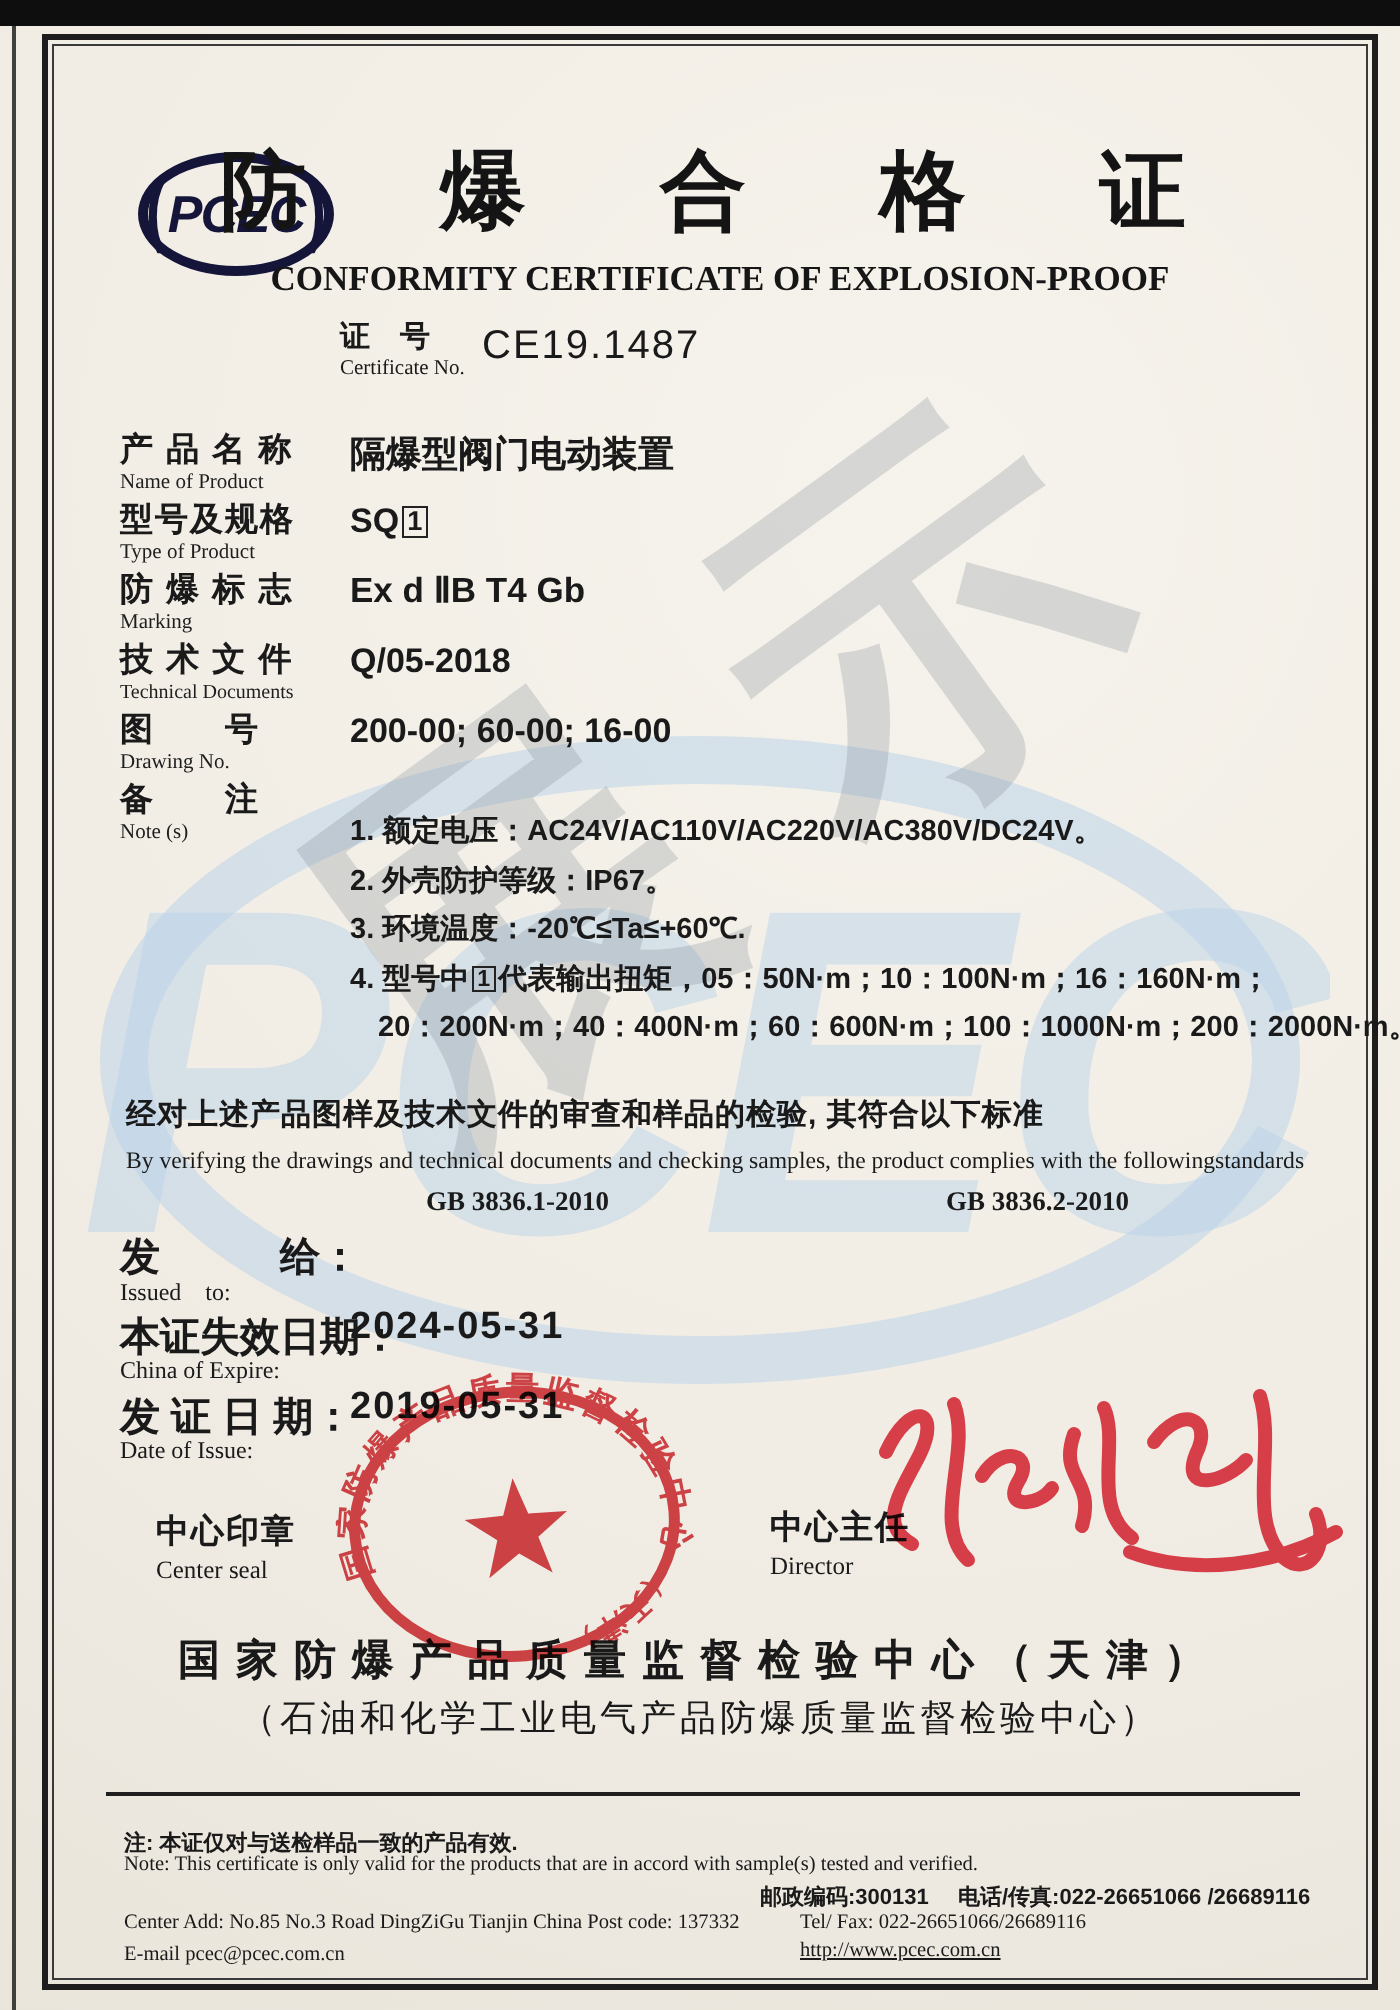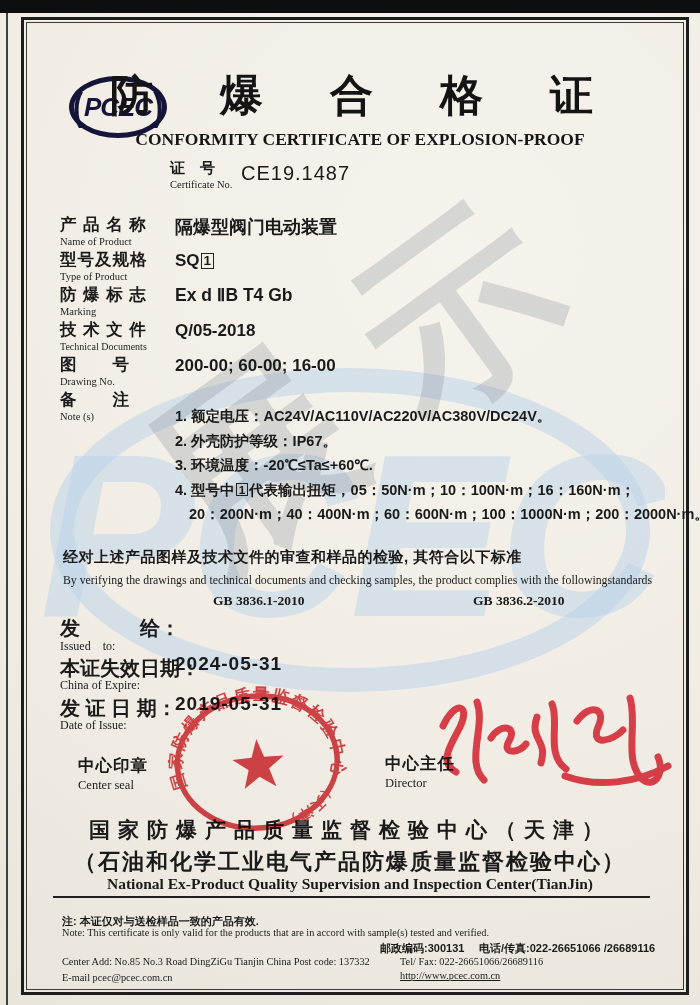--- a/index.html
+++ b/index.html
@@ -51,21 +51,21 @@
   .dateval{left:175px;font-size:19px;font-weight:600;letter-spacing:1px;}
   
   .seal-cn{font-size:16.5px;font-weight:bold;letter-spacing:1px;}
   .seal-en{font-family:"Liberation Serif",serif;font-size:12.5px;}
   .stamp{position:absolute;left:168px;top:684px;width:180px;height:150px;z-index:4;
     transform:rotate(-5deg);mix-blend-mode:multiply;opacity:0.92;}
   .sig{position:absolute;left:425px;top:682px;width:250px;height:122px;z-index:4;
     mix-blend-mode:multiply;opacity:0.95;}
   
   .org-cn{left:35px;top:799px;width:630px;text-align:center;font-size:21px;font-weight:bold;letter-spacing:8px;}
-  .org-cn2{left:35px;top:830px;width:630px;text-align:center;font-size:22px;font-weight:bold;letter-spacing:2px;}
+  .org-cn2{left:35px;top:830px;width:630px;text-align:center;font-size:18px;font-weight:normal;letter-spacing:2px;}
   .org-en{left:35px;top:858px;width:630px;text-align:center;font-family:"Liberation Serif",serif;
     font-weight:bold;font-size:15.5px;}
   .org-rule{left:53px;top:879px;width:597px;height:2px;background:#1f1f1f;}
   
   .ft-cnb{font-size:11px;font-weight:bold;}
   .ft-en{font-family:"Liberation Serif",serif;font-size:10.3px;}
   .ft-link{text-decoration:underline;}
 </style>
 </head>
 <body>
@@ -143,21 +143,20 @@
     <div class="abs dateval" style="top:676px">2019-05-31</div>
     <div class="abs iss-en" style="top:701px">Date of Issue:</div>
 
     <div class="abs seal-cn" style="left:78px;top:738px">中心印章</div>
     <div class="abs seal-en" style="left:78px;top:761px">Center seal</div>
     <div class="abs seal-cn" style="left:385px;top:736px">中心主任</div>
     <div class="abs seal-en" style="left:385px;top:759px">Director</div>
 
     <div class="abs org-cn">国家防爆产品质量监督检验中心（天津）</div>
     <div class="abs org-cn2">（石油和化学工业电气产品防爆质量监督检验中心）</div>
-    <div class="abs org-en">National Ex-Product Quality Supervision and Inspection Center(TianJin)</div>
     <div class="abs org-rule"></div>
 
     <div class="abs ft-cnb" style="left:62px;top:897px">注: 本证仅对与送检样品一致的产品有效.</div>
     <div class="abs ft-en" style="left:62px;top:910px">Note: This certificate is only valid for the products that are in accord with sample(s) tested and verified.</div>
     <div class="abs ft-cnb" style="left:380px;top:924px">邮政编码:300131</div>
     <div class="abs ft-cnb" style="left:479px;top:924px">电话/传真:022-26651066 /26689116</div>
     <div class="abs ft-en" style="left:62px;top:939px">Center Add: No.85 No.3 Road DingZiGu Tianjin China Post code: 137332</div>
     <div class="abs ft-en" style="left:400px;top:939px">Tel/ Fax: 022-26651066/26689116</div>
     <div class="abs ft-en" style="left:62px;top:955px">E-mail pcec@pcec.com.cn</div>
     <div class="abs ft-en ft-link" style="left:400px;top:953px">http://www.pcec.com.cn</div>

